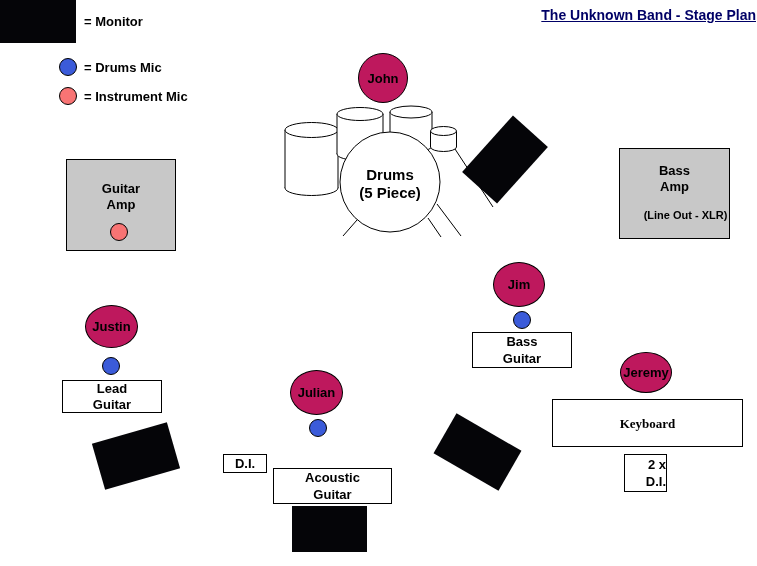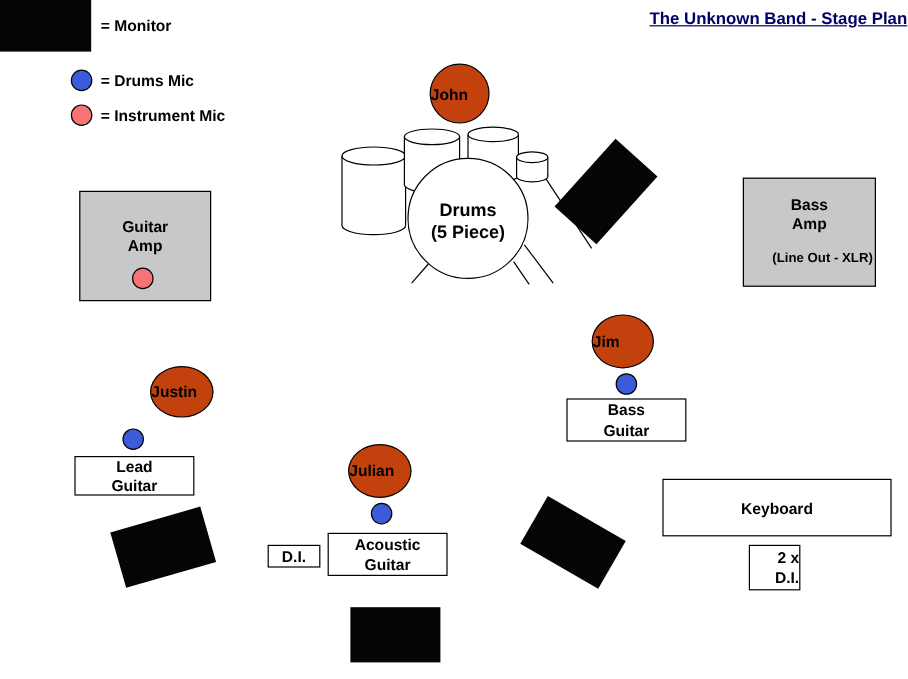--- a/index.html
+++ b/index.html
@@ -10,22 +10,22 @@
   }
   .abs{position:absolute;}
   .lbl{font-size:13px;white-space:nowrap;}
   .title{font-size:14px;color:var(--title,#000066);white-space:nowrap;}
   .swatch{background:var(--monitor,#050508);}
   .monitor{background:var(--monitor,#050508);}
   .dot{border-radius:50%;border:1px solid #000;box-sizing:border-box;}
   .dot.blue{background:var(--blue,#3B5BD9);}
   .dot.red{background:var(--red,#F87474);}
   .person{
-    border:1px solid #000;border-radius:50%;background:#c2410c;box-sizing:border-box;
-    display:flex;align-items:center;font-size:13px;
+    border:1px solid #000;border-radius:50%;background:#be185d;box-sizing:border-box;
+    display:flex;align-items:center;justify-content:center;font-size:13px;
   }
   .box{
     border:1px solid #000;background:#fff;box-sizing:border-box;
     display:flex;flex-direction:column;align-items:center;justify-content:center;
     text-align:center;font-size:13px;line-height:17px;
   }
   .amp{
     border:1px solid #000;background:var(--gray,#C8C8C8);box-sizing:border-box;
     text-align:center;font-size:13px;line-height:16px;
   }
@@ -103,47 +103,50 @@
     <line x1="428" y1="218" x2="441" y2="237" stroke="#000"></line>
     <line x1="437" y1="204" x2="461" y2="236" stroke="#000"></line>
   </svg>
 
   <div class="abs person" style="left:358px;top:53px;width:50px;height:50px;">
     <span>John</span>
   </div>
   <div class="abs person" style="left:493px;top:262px;width:52px;height:45px;">
     <span>Jim</span>
   </div>
-  <div class="abs person" style="left:85px;top:305px;width:53px;height:43px;margin-left:40px;">
+  <div class="abs person" style="left:85px;top:305px;width:53px;height:43px;">
     <span>Justin</span>
   </div>
   <div class="abs person" style="left:290px;top:370px;width:53px;height:45px;">
     <span>Julian</span>
+  </div>
+  <div class="abs person" style="left:620px;top:352px;width:52px;height:41px;">
+    <span>Jeremy</span>
   </div>
 
   <div class="abs dot blue" style="left:513px;top:311px;width:18px;height:18px;"></div>
   <div class="abs dot blue" style="left:102px;top:357px;width:18px;height:18px;"></div>
   <div class="abs dot blue" style="left:309px;top:419px;width:18px;height:18px;"></div>
 
   <div class="abs box" style="left:472px;top:332px;width:100px;height:36px;">
     <div>Bass</div>
     <div>Guitar</div>
   </div>
   <div class="abs box" style="left:62px;top:380px;width:100px;height:33px;line-height:16px;">
     <div>Lead</div>
     <div>Guitar</div>
   </div>
-  <div class="abs box" style="left:273px;top:444px;width:100px;height:36px;">
+  <div class="abs box" style="left:273px;top:468px;width:119px;height:36px;">
     <div>Acoustic</div>
     <div>Guitar</div>
   </div>
   <div class="abs box" style="left:223px;top:454px;width:44px;height:19px;">
     <div>D.I.</div>
   </div>
-  <div class="abs box" style="left:552px;top:399px;width:191px;height:48px;">
+  <div class="abs box" style="left:552px;top:399px;width:191px;height:48px;font-family:Liberation Serif, serif;">
     <div>Keyboard</div>
   </div>
   <div class="abs box" style="left:624px;top:454px;width:43px;height:38px;align-items:flex-end;">
     <div>2 x</div>
     <div>D.I.</div>
   </div>
 
   <div class="abs monitor" style="left:467px;top:136px;width:76px;height:47px;transform:rotate(-48deg);"></div>
   <div class="abs monitor" style="left:97px;top:432px;width:78px;height:48px;transform:rotate(-16deg);"></div>
   <div class="abs monitor" style="left:440px;top:429px;width:75px;height:46px;transform:rotate(30deg);"></div>

